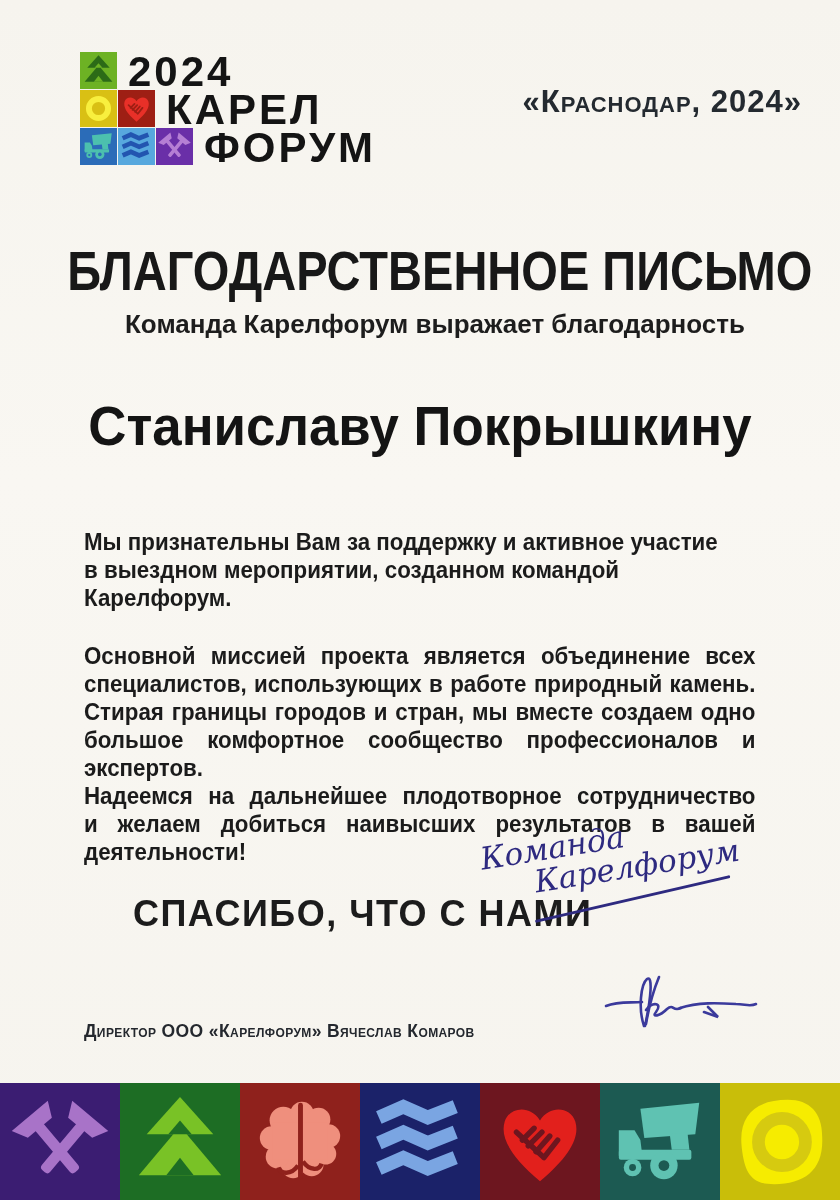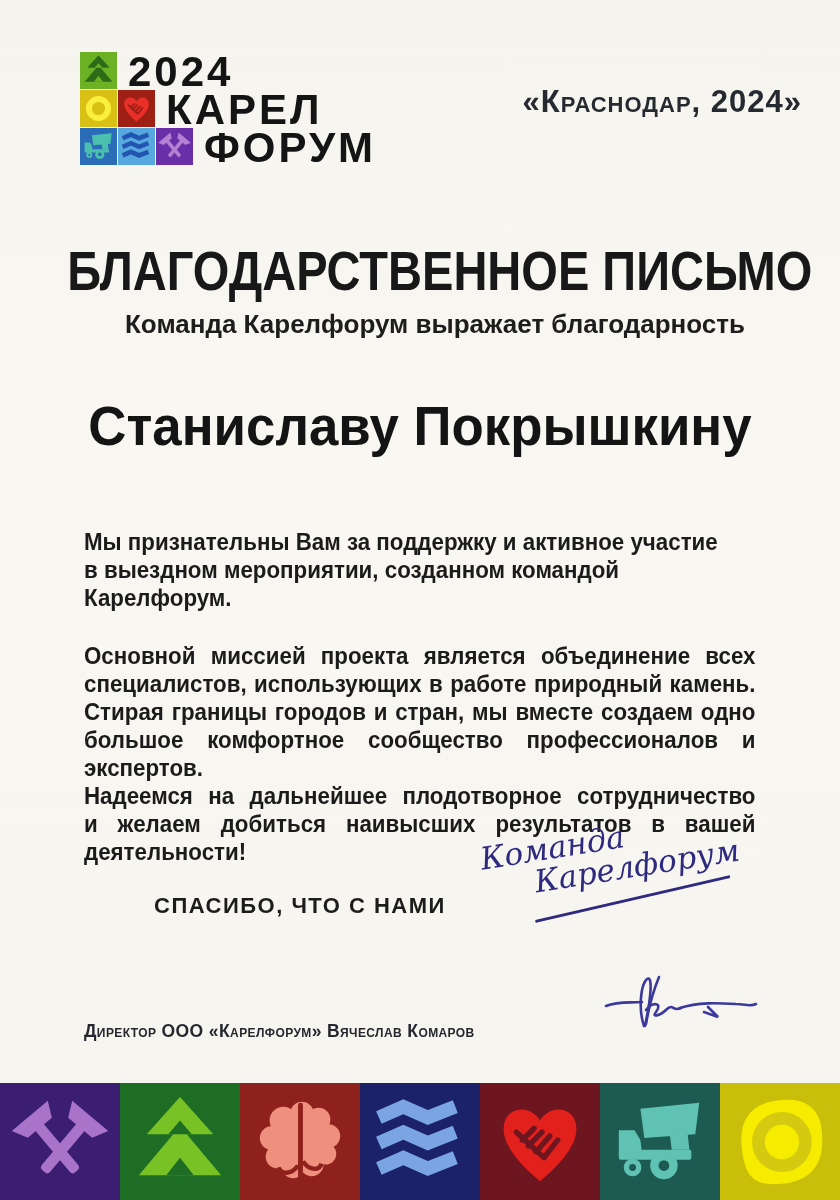--- a/index.html
+++ b/index.html
@@ -43,21 +43,21 @@
   .body-copy{
     position:absolute;left:84px;top:528px;width:722px;
     transform:scaleX(0.93);transform-origin:left top;
     font-weight:700;font-size:24px;line-height:28px;color:#1b1b1b;
   }
   .p1-line{text-align:left;}
   .para2{margin-top:30px;}
   .jline{text-align:justify;text-align-last:justify;}
   .jline-last{text-align:left;}
   
-  .thanks{position:absolute;left:154px;top:893px;font-weight:700;font-size:22px;letter-spacing:1.5px;color:#1c1c1c;white-space:nowrap;}
+  .thanks{position:absolute;left:133px;top:893px;font-weight:700;font-size:36px;letter-spacing:1.5px;color:#1c1c1c;white-space:nowrap;}
   .team-sig{position:absolute;left:478px;top:843px;width:250px;transform:rotate(-9deg);transform-origin:left top;
     font-family:"DejaVu Serif",serif;font-style:italic;font-size:31px;line-height:33px;color:#2e2a80;}
   .team-sig .l2{margin-left:50px;margin-top:-2px;}
   .team-underline{position:absolute;left:44px;top:78px;width:200px;height:3px;background:#2e2a80;transform:rotate(-4deg);border-radius:2px;}
   .director-caption{position:absolute;left:84px;top:1006px;font-variant:small-caps;font-weight:700;font-size:17.5px;letter-spacing:0.4px;color:#24282e;white-space:nowrap;margin-top:15px;}
   .director-sig{position:absolute;left:600px;top:974px;width:165px;height:66px;}
   
   .strip{position:absolute;left:0;bottom:0;width:840px;height:117px;display:flex;}
   .strip-tile{flex:1 1 0;display:flex;align-items:center;justify-content:center;}
   .strip-tile svg{width:98px;height:98px;display:block;}

